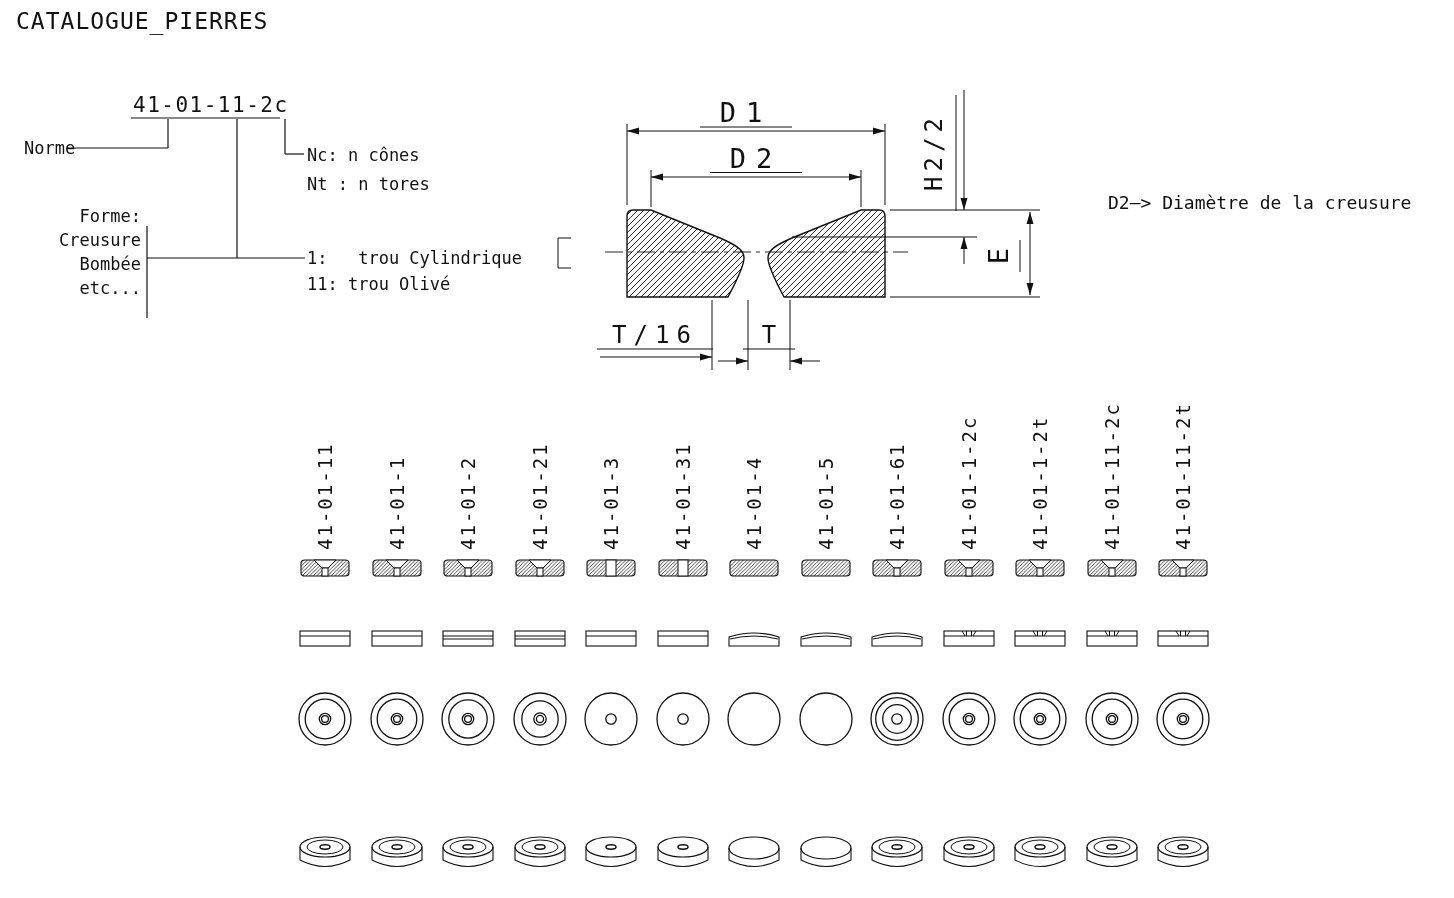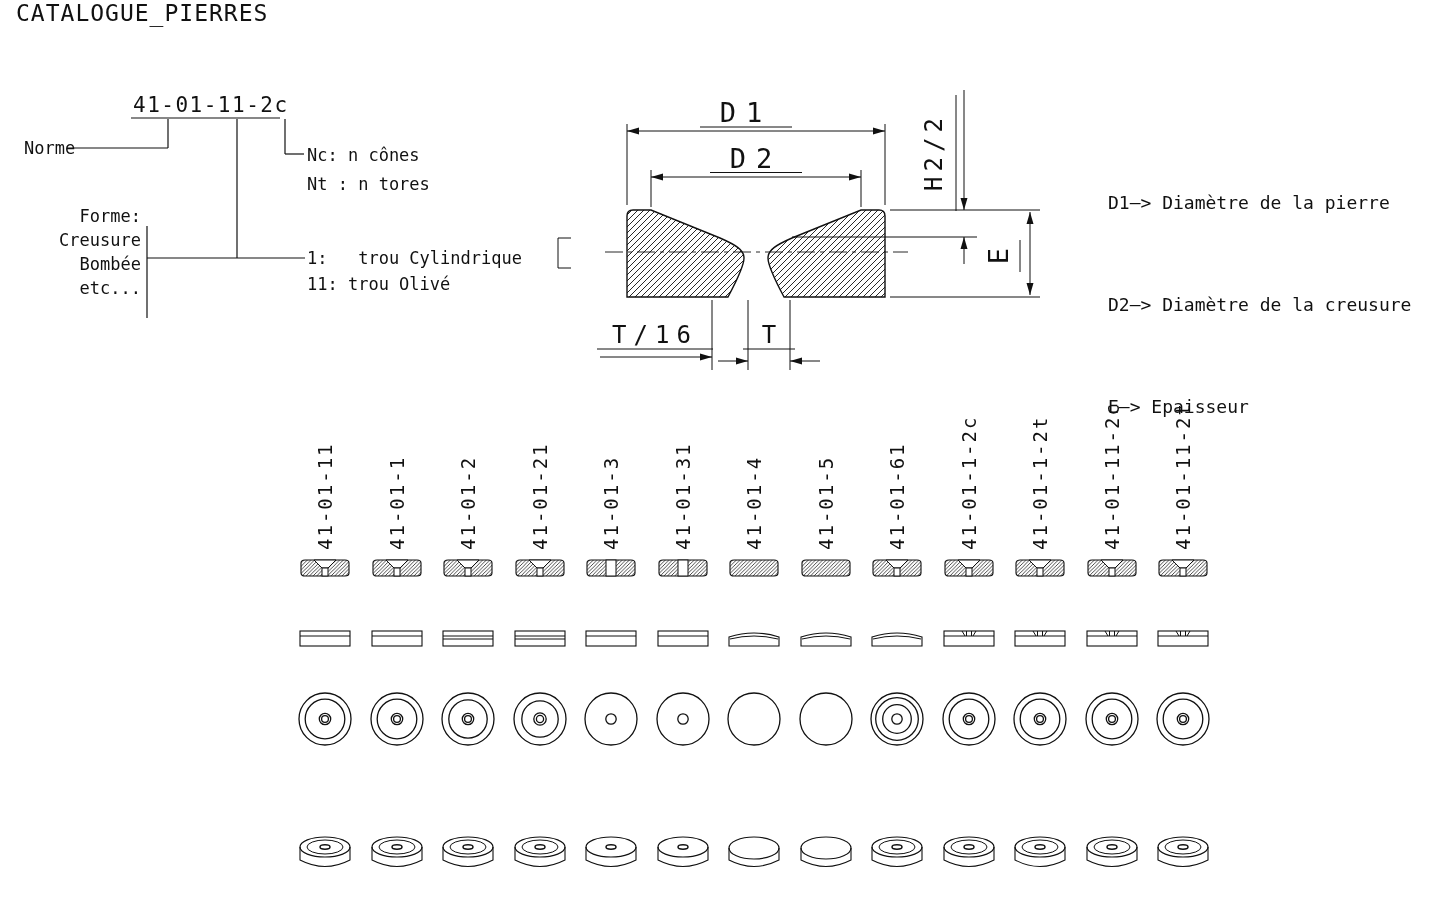--- a/index.html
+++ b/index.html
@@ -1,19 +1,19 @@
 <!DOCTYPE html>
 <html><head>
 <meta charset="utf-8">
 <style>
   html,body{margin:0;padding:0;background:#fff;}
   body{width:1454px;height:898px;position:relative;overflow:hidden;
        font-family:"DejaVu Sans Mono","Liberation Mono",monospace;color:#111;}
   .abs{position:absolute;}
-  #page-title{left:16px;top:0;font-size:23px;letter-spacing:1px;white-space:pre;}
+  #page-title{left:16px;top:8px;font-size:23px;letter-spacing:1px;white-space:pre;}
   svg text{font-family:"DejaVu Sans Mono","Liberation Mono",monospace;fill:#111;}
   #legend{left:1108px;top:118px;font-size:18px;line-height:34px;white-space:pre;}
   #legend div{height:34px;}
   #catalog .col{position:absolute;top:360px;width:72px;height:538px;}
   .col-label{position:absolute;top:0;left:50%;height:190px;line-height:24px;
     transform:translateX(-50%) rotate(180deg);
     writing-mode:vertical-rl;text-orientation:mixed;
     font-size:19px;letter-spacing:2px;white-space:nowrap;}
   .cell{position:absolute;left:50%;transform:translateX(-50%);}
   .cell.sec{top:196px;}
@@ -120,23 +120,21 @@
   <text x="229" y="263" font-size="24" text-anchor="middle">T</text>
 
   <g stroke="#111" stroke-width="1">
     <line x1="18" y1="158" x2="18" y2="188"></line>
     <line x1="18" y1="158" x2="31" y2="158"></line>
     <line x1="18" y1="188" x2="31" y2="188"></line>
   </g>
 </svg>
 
 <div id="legend" class="abs">
-  <div>D1—&gt; Diamètre de la pierre</div>
   <div>D2—&gt; Diamètre de la creusure</div>
-  <div>E—&gt; Epaisseur</div>
 </div>
 
 <div id="catalog" class="abs" style="left:0;top:0;width:1454px;height:898px">
     <div class="col" style="left: 289px;">
       <div class="col-label">41-01-11</div>
       <div class="cell sec"><svg width="56" height="24" viewBox="0 0 56 24">
           <path d="M4,7 Q4,4 8,4 L48,4 Q52,4 52,7 L52,17 Q52,20 48,20 L8,20 Q4,20 4,17 Z" fill="url(#hS)" stroke="#111" stroke-width="1.1"></path>
           <polygon points="17,4 39,4 31,12 25,12" fill="#fff" stroke="#111" stroke-width="1"></polygon>
           <rect x="25" y="12" width="6" height="8" fill="#fff" stroke="#111" stroke-width="1"></rect>
         </svg></div>

